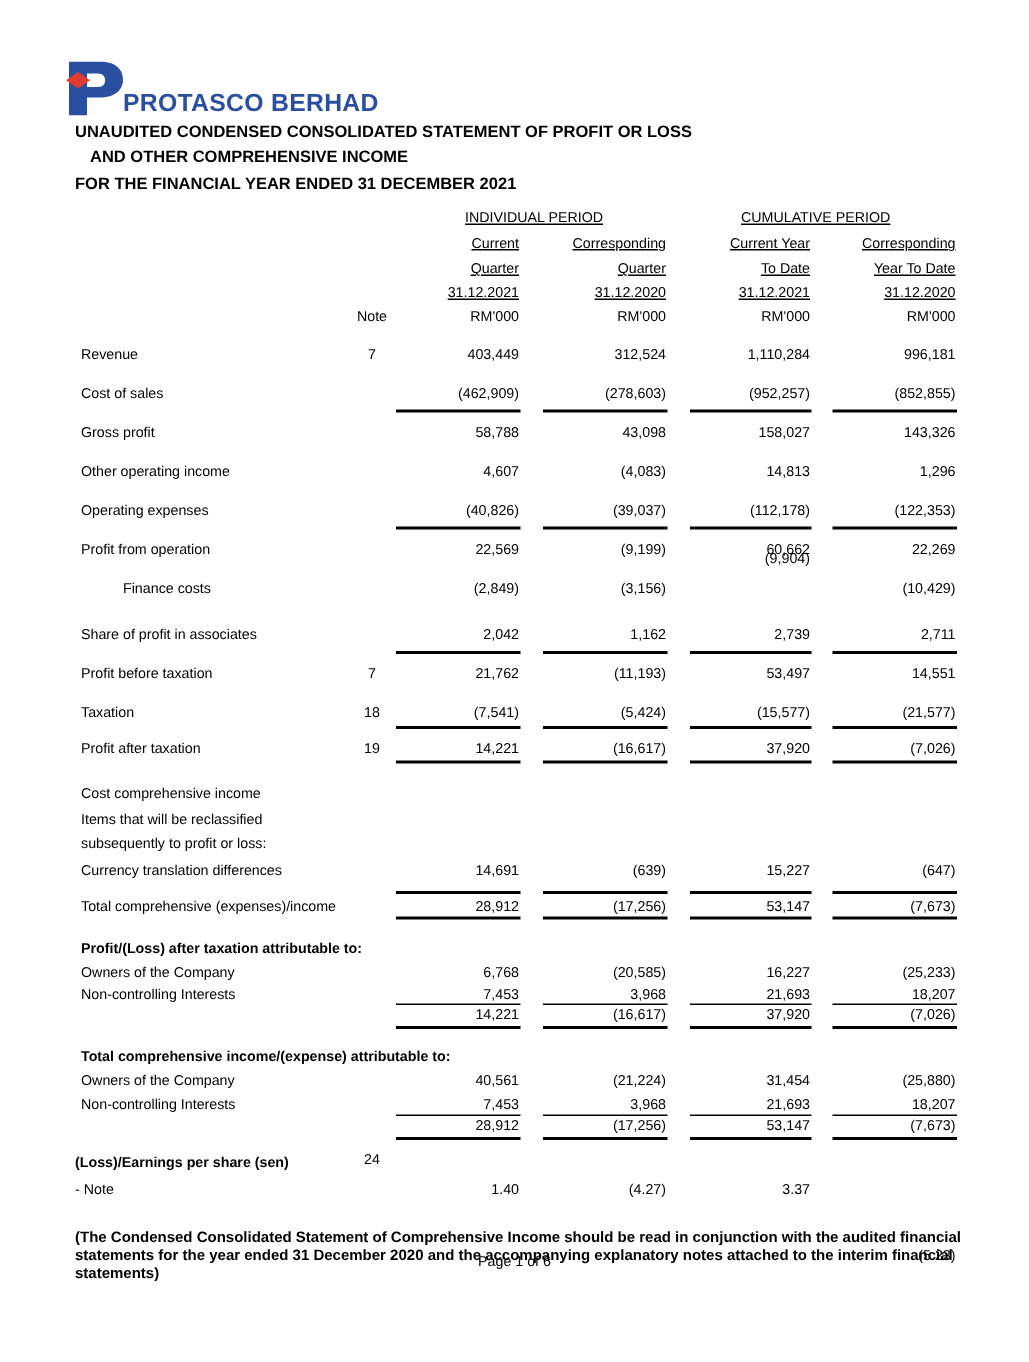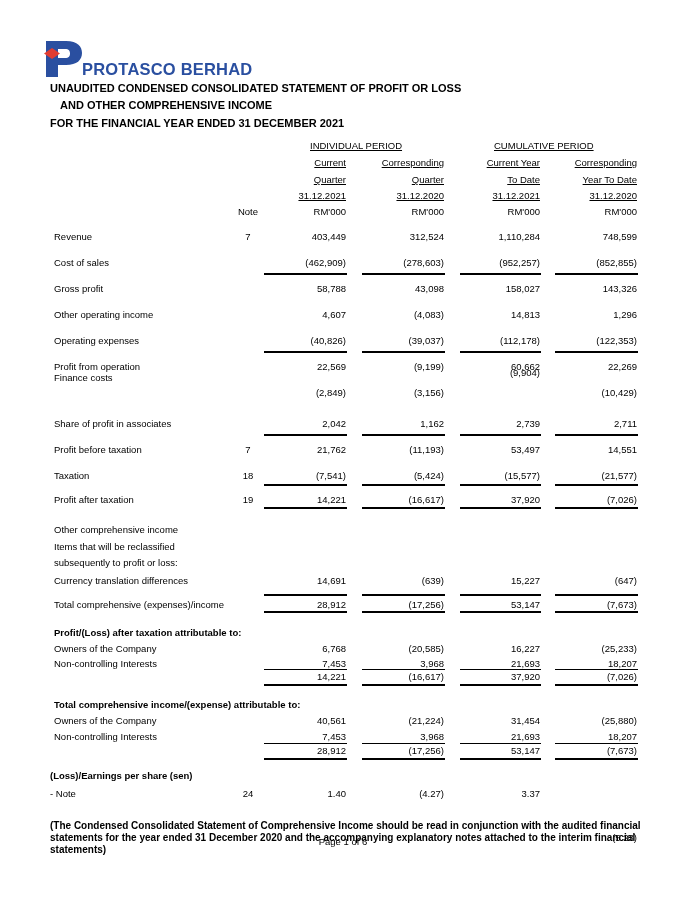--- a/index.html
+++ b/index.html
@@ -71,21 +71,21 @@
 <div class="abs c2" style="top:206px;">RM'000</div>
 <div class="abs c3" style="top:206px;">RM'000</div>
 <div class="abs c4" style="top:206px;">RM'000</div>
 
 <div id="rows">
     <div class="abs lbl" style="top: 231px;">Revenue</div>
     <div class="abs note" style="top: 231px;">7</div>
     <div class="abs c1" style="top: 231px;">403,449</div>
     <div class="abs c2" style="top: 231px;">312,524</div>
     <div class="abs c3" style="top: 231px;">1,110,284</div>
-    <div class="abs c4" style="top: 231px;">748,599</div>
+    <div class="abs c4" style="top: 231px;">996,181</div>
     <div class="abs lbl" style="top: 257px;">Cost of sales</div>
     <div class="abs note" style="top: 257px;"></div>
     <div class="abs c1" style="top: 257px;">(462,909)</div>
     <div class="abs c2" style="top: 257px;">(278,603)</div>
     <div class="abs c3" style="top: 257px;">(952,257)</div>
     <div class="abs c4" style="top: 257px;">(852,855)</div>
     <div class="line l1" style="top: 273px;"></div>
     <div class="line l2" style="top: 273px;"></div>
     <div class="line l3" style="top: 273px;"></div>
     <div class="line l4" style="top: 273px;"></div>
@@ -110,21 +110,21 @@
     <div class="line l1" style="top: 351px;"></div>
     <div class="line l2" style="top: 351px;"></div>
     <div class="line l3" style="top: 351px;"></div>
     <div class="line l4" style="top: 351px;"></div>
     <div class="abs lbl" style="top: 361px;">Profit from operation</div>
     <div class="abs note" style="top: 361px;"></div>
     <div class="abs c1" style="top: 361px;">22,569</div>
     <div class="abs c2" style="top: 361px;">(9,199)</div>
     <div class="abs c3" style="top: 361px;">60,662</div>
     <div class="abs c4" style="top: 361px;">22,269</div>
-    <div class="abs lbl" style="top: 372px;">Finance costs</div>
+    <div class="abs lbl" style="top: 387px; margin-left: 28px;">Finance costs</div>
     <div class="abs note" style="top: 387px;"></div>
     <div class="abs c1" style="top: 387px;">(2,849)</div>
     <div class="abs c2" style="top: 387px;">(3,156)</div>
     <div class="abs c3" style="top: 367px;">(9,904)</div>
     <div class="abs c4" style="top: 387px;">(10,429)</div>
     <div class="abs lbl" style="top: 418px;">Share of profit in associates</div>
     <div class="abs note" style="top: 418px;"></div>
     <div class="abs c1" style="top: 418px;">2,042</div>
     <div class="abs c2" style="top: 418px;">1,162</div>
     <div class="abs c3" style="top: 418px;">2,739</div>
@@ -154,21 +154,21 @@
     <div class="abs c1" style="top: 494px;">14,221</div>
     <div class="abs c2" style="top: 494px;">(16,617)</div>
     <div class="abs c3" style="top: 494px;">37,920</div>
     <div class="abs c4" style="top: 494px;">(7,026)</div>
     <div class="line l1" style="top: 507px;"></div>
     <div class="line l2" style="top: 507px;"></div>
     <div class="line l3" style="top: 507px;"></div>
     <div class="line l4" style="top: 507px;"></div>
   </div>
 
-<div class="abs lbl" style="top:524px;">Other comprehensive income</div>
+<div class="abs lbl" style="top:524px;">Cost comprehensive income</div>
 <div class="abs lbl" style="top:541px;">Items that will be reclassified</div>
 <div class="abs lbl" style="top:557px;">subsequently to profit or loss:</div>
 
 <div class="abs lbl" style="top:575px;">Currency translation differences</div>
 <div class="abs c1" style="top:575px;">14,691</div>
 <div class="abs c2" style="top:575px;">(639)</div>
 <div class="abs c3" style="top:575px;">15,227</div>
 <div class="abs c4" style="top:575px;">(647)</div>
 
 <div class="line l1" style="top:594px;"></div>
@@ -240,20 +240,20 @@
 <div class="abs c3" style="top:745px;">53,147</div>
 <div class="abs c4" style="top:745px;">(7,673)</div>
 
 <div class="line l1" style="top:758px;"></div>
 <div class="line l2" style="top:758px;"></div>
 <div class="line l3" style="top:758px;"></div>
 <div class="line l4" style="top:758px;"></div>
 
 <div class="abs b" style="left:50px; top:770px;">(Loss)/Earnings per share (sen)</div>
 <div class="abs" style="left:50px; top:788px;">- Note</div>
-<div class="abs note" style="top:788px;">24</div>
+<div class="abs note" style="top:768px;">24</div>
 <div class="abs c1" style="top:788px;">1.40</div>
 <div class="abs c2" style="top:788px;">(4.27)</div>
 <div class="abs c3" style="top:788px;">3.37</div>
 <div class="abs c4" style="top:788px;margin-top:44px;">(5.23)</div>
 
 <div class="foot">(The Condensed Consolidated Statement of Comprehensive Income should be read in conjunction with the audited financial statements for the year ended 31 December 2020 and the accompanying explanatory notes attached to the interim financial statements)</div>
 <div class="pagenum">Page 1 of 6</div>
 
 </body></html>

